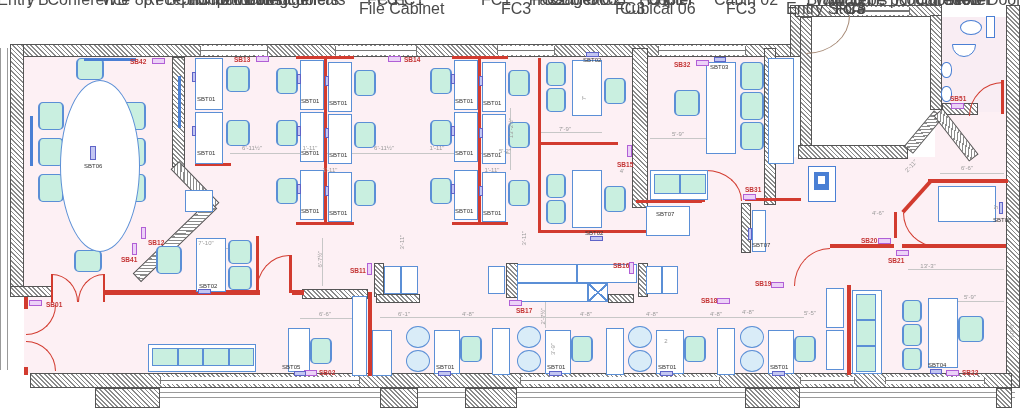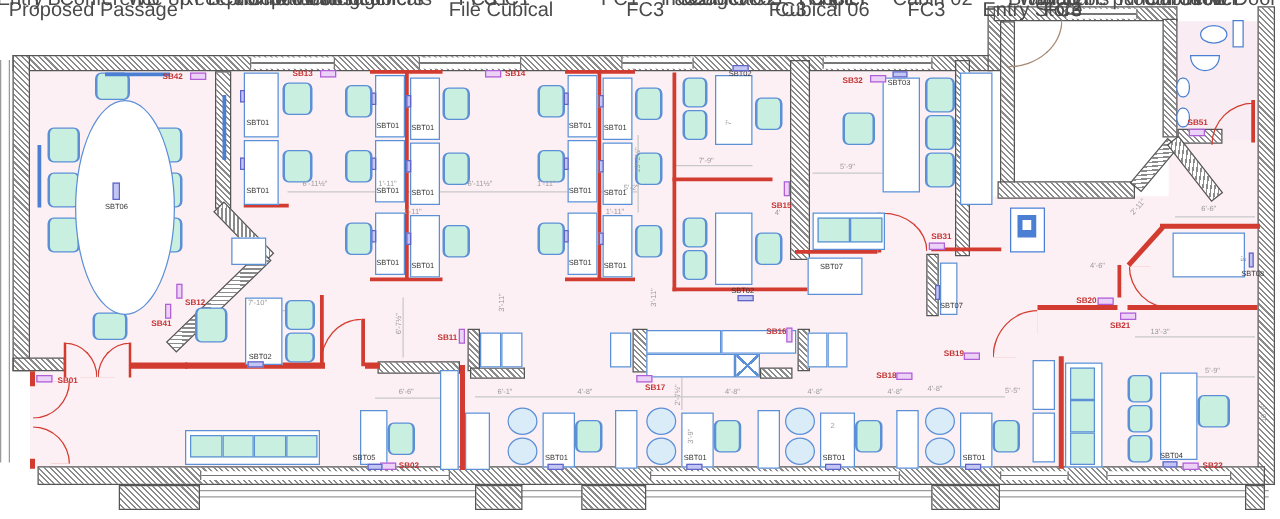--- a/index.html
+++ b/index.html
@@ -349,21 +349,20 @@
     <div class="abs bchip" style="left: 590px; top: 236px; width: 13px; height: 5px;"></div>
     <div class="abs bchip" style="left: 714px; top: 57px; width: 12px; height: 5px;"></div>
     <div class="abs bchip" style="left: 930px; top: 369px; width: 12px; height: 5px;"></div>
     <div class="abs bchip" style="left: 294px; top: 371px; width: 12px; height: 5px;"></div>
     <div class="abs bchip" style="left: 90px; top: 146px; width: 6px; height: 14px;"></div>
     <div class="abs bchip" style="left: 748px; top: 228px; width: 4px; height: 12px;"></div>
     <div class="abs bchip" style="left: 999px; top: 202px; width: 4px; height: 12px;"></div>
     <span class="t 17" style="left: 278px; transform: translate(-50%, -50%);">Passage</span>
     <span class="t 17" style="left: 560px; transform: translate(-50%, -50%);">Passage</span>
     <span class="t 14" style="left: 888px; transform: translate(-50%, -50%);">Wall to be punctured</span>
-    <span class="t 162" style="left: 7px;">Proposed Passage</span>
     <span class="t 256" style="left: 100px; transform: translate(-50%, -50%);">Conference 8p</span>
     <span class="t 224" style="left: 213px; transform: translate(-50%, -50%);">Cubical 01</span>
     <span class="t 96" style="left: 620px;">Cubical 06</span>
     <span class="t 176" style="left: 588px; transform: translate(-50%, -50%);">Cubical 03</span>
     <span class="t 158" style="left: 746px; transform: translate(-50%, -50%);">Cabin 02</span>
     <span class="t 287" style="left: 948px; transform: translate(-50%, -50%);">Cabin 01</span>
     <span class="t 335" style="left: 216px; transform: translate(-50%, -50%);">Reception &amp; Waiting</span>
     <span class="t 97" style="left: 872px; transform: translate(-50%, -50%);">Bramcharis' Room</span>
     <span class="t 67" style="left: 972px; transform: translate(-50%, -50%);">Toilet</span>
     <span class="t 130" style="left: 986px; transform: translate(-50%, -50%);">New Door</span>
@@ -385,21 +384,21 @@
     <span class="t 280" style="left: 670px; transform: translate(-50%, -50%);">FC1</span>
     <span class="t 273" style="left: 547px; transform: translate(-50%, -50%);">FC2</span>
     <span class="t 273" style="left: 607px; transform: translate(-50%, -50%);">FC2</span>
     <span class="t 292" style="left: 552px; transform: translate(-50%, -50%);">FC2</span>
     <span class="t 292" style="left: 598px; transform: translate(-50%, -50%);">OU</span>
     <span class="t 351" style="left: 501px;">FC3</span>
     <span class="t 351" style="left: 615px;">FC3</span>
     <span class="t 351" style="left: 726px;">FC3</span>
     <span class="t 308" style="left: 835px;">FC3</span>
     <span class="t 350" style="left: 835px;">FC3</span>
-    <span class="t 336" style="left: 359px;">File Cubical</span>
+    <span class="t 336" style="left: 359px;">File Cabinet</span>
     <span class="t 250" style="left: 278px; transform: translate(-50%, -50%);">partition ht differs</span>
     <span class="t 257" style="left: 278px; transform: translate(-50%, -50%);">from other cubicals</span>
     <span class="t dim" style="left: 252px; top: 148px; transform: translate(-50%, -50%);">6'-11½"</span>
     <span class="t dim" style="left: 310px; top: 148px; transform: translate(-50%, -50%);">1'-11"</span>
     <span class="t dim" style="left: 384px; top: 148px; transform: translate(-50%, -50%);">6'-11½"</span>
     <span class="t dim" style="left: 437px; top: 148px; transform: translate(-50%, -50%);">1'-11"</span>
     <span class="t dim" style="left: 330px; top: 170px; transform: translate(-50%, -50%);">1'-11"</span>
     <span class="t dim" style="left: 492px; top: 170px; transform: translate(-50%, -50%);">1'-11"</span>
     <span class="t dim" style="left: 505px; top: 151px; transform: translate(-50%, -50%);">5'-2"</span>
     <span class="t dim" style="left: 511px; top: 128px; transform: translate(-50%, -50%) rotate(-90deg);">13'-2½"</span>

